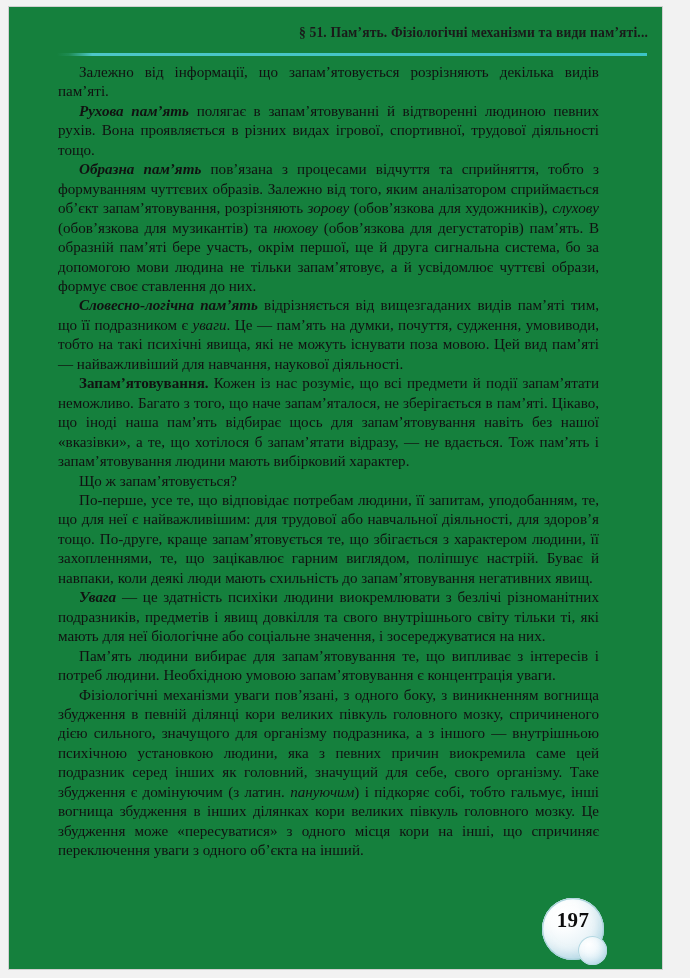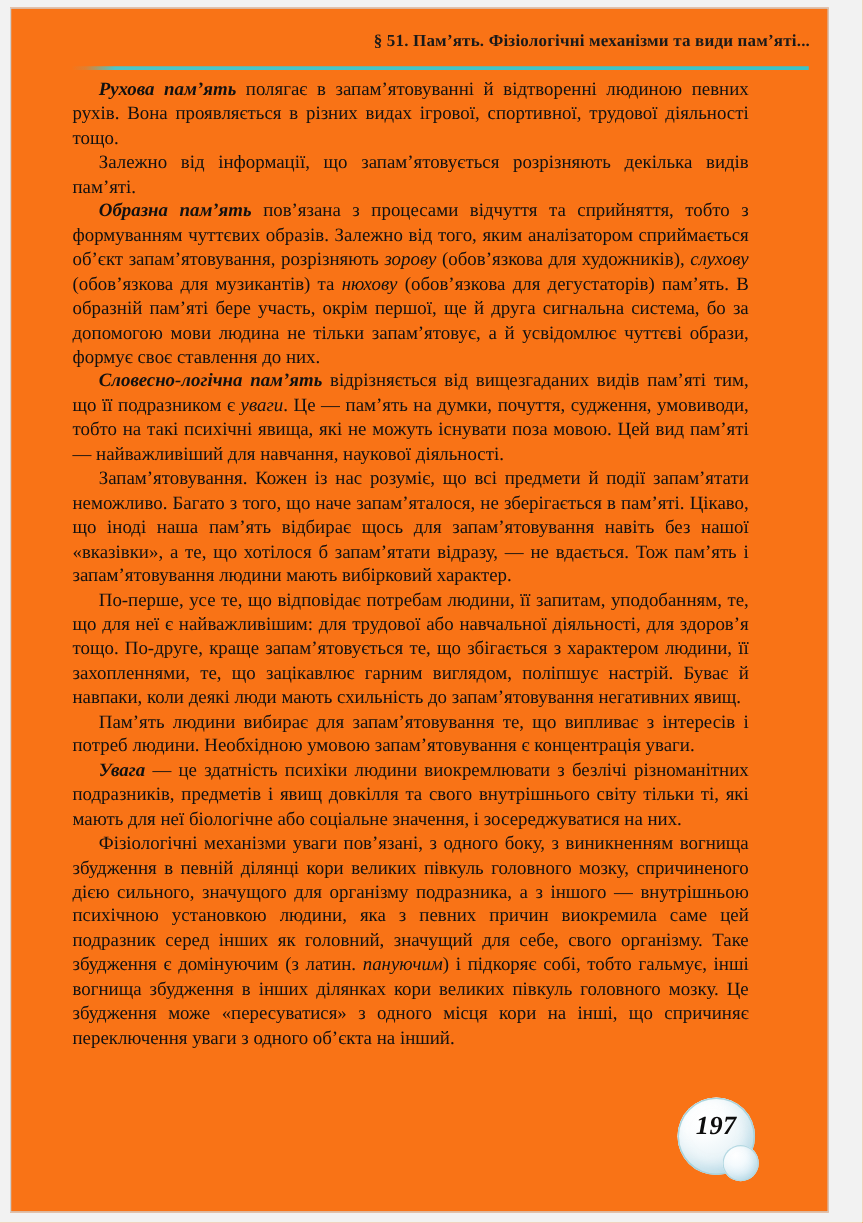--- a/index.html
+++ b/index.html
@@ -13,21 +13,21 @@
     overflow: hidden;
     font-family: "Liberation Serif", "DejaVu Serif", serif;
   }
 
   #page {
     position: absolute;
     left: 8px;
     top: 6px;
     width: 655px;
     height: 964px;
-    background: #f97316;
+    background: #15803d;
     border: 1px solid #d0d0d0;
     box-sizing: border-box;
     overflow: hidden;
   }
 
   
   #running-head {
     position: absolute;
     left: 0;
     top: 18px;
@@ -72,35 +72,34 @@
   #content p {
     margin: 0;
     text-indent: 21px;
     text-align: justify;
   }
   b.term {
     font-weight: bold;
     font-style: italic;
   }
   b.plain {
-    font-weight: normal;
+    font-weight: bold;
     font-style: normal;
   }
   i.em {
     font-weight: normal;
   }
 
   
   #folio {
     position: absolute;
     left: 529px;
-    top: 869px;
+    top: 889px;
     width: 72px;
     height: 72px;
-    font-style: italic;
   }
   #folio .bubble-big {
     position: absolute;
     left: 4px;
     top: 2px;
     width: 62px;
     height: 62px;
     border-radius: 50%;
     background:
       radial-gradient(circle at 34% 26%,
@@ -146,28 +145,29 @@
 </head>
 <body>
 
 <div id="page">
 
   <div id="running-head">§ 51. Пам’ять. Фізіологічні механізми та види пам’яті...</div>
 
   <div id="head-rule"></div>
 
   <div id="content">
+      <p id="p-intro"><span>Залежно від інформації, що запам’ятовується розрізняють декілька видів пам’яті.</span></p>
       <p id="p-motor-memory"><b class="term">Рухова пам’ять</b><span> полягає в запам’ятовуванні й відтворенні людиною певних рухів. Вона проявляється в різних видах ігрової, спортивної, трудової діяльності тощо.</span></p>
-      <p id="p-intro"><span>Залежно від інформації, що запам’ятовується розрізняють декілька видів пам’яті.</span></p>
       <p id="p-image-memory"><b class="term">Образна пам’ять</b><span> пов’язана з процесами відчуття та сприйняття, тобто з формуванням чуттєвих образів. Залежно від того, яким аналізатором сприймається об’єкт запам’ятовування, розрізняють </span><i class="em">зорову</i><span> (обов’язкова для художників), </span><i class="em">слухову</i><span> (обов’язкова для музикантів) та </span><i class="em">нюхову</i><span> (обов’язкова для дегустаторів) пам’ять. В образній пам’яті бере участь, окрім першої, ще й друга сигнальна система, бо за допомогою мови людина не тільки запам’ятовує, а й усвідомлює чуттєві образи, формує своє ставлення до них.</span></p>
       <p id="p-verbal-logical-memory"><b class="term">Словесно-логічна пам’ять</b><span> відрізняється від вищезгаданих видів пам’яті тим, що її подразником є </span><i class="em">уваги</i><span>. Це — пам’ять на думки, почуття, судження, умовиводи, тобто на такі психічні явища, які не можуть існувати поза мовою. Цей вид пам’яті — найважливіший для навчання, наукової діяльності.</span></p>
       <p id="p-memorisation"><b class="plain">Запам’ятовування.</b><span> Кожен із нас розуміє, що всі предмети й події запам’ятати неможливо. Багато з того, що наче запам’яталося, не зберігається в пам’яті. Цікаво, що іноді наша пам’ять відбирає щось для запам’ятовування навіть без нашої «вказівки», а те, що хотілося б запам’ятати відразу, — не вдається. Тож пам’ять і запам’ятовування людини мають вибірковий характер.</span></p>
+      <p id="p-question"><span>Що ж запам’ятовується?</span></p>
       <p id="p-firstly"><span>По-перше, усе те, що відповідає потребам людини, її запитам, уподобанням, те, що для неї є найважливішим: для трудової або навчальної діяльності, для здоров’я тощо. По-друге, краще запам’ятовується те, що збігається з характером людини, її захопленнями, те, що зацікавлює гарним виглядом, поліпшує настрій. Буває й навпаки, коли деякі люди мають схильність до запам’ятовування негативних явищ.</span></p>
+      <p id="p-attention-definition"><b class="term">Увага</b><span> — це здатність психіки людини виокремлювати з безлічі різноманітних подразників, предметів і явищ довкілля та свого внутрішнього світу тільки ті, які мають для неї біологічне або соціальне значення, і зосереджуватися на них.</span></p>
       <p id="p-selection"><span>Пам’ять людини вибирає для запам’ятовування те, що випливає з інтересів і потреб людини. Необхідною умовою запам’ятовування є концентрація уваги.</span></p>
-      <p id="p-attention-definition"><b class="term">Увага</b><span> — це здатність психіки людини виокремлювати з безлічі різноманітних подразників, предметів і явищ довкілля та свого внутрішнього світу тільки ті, які мають для неї біологічне або соціальне значення, і зосереджуватися на них.</span></p>
       <p id="p-physiological-mechanisms"><span>Фізіологічні механізми уваги пов’язані, з одного боку, з виникненням вогнища збудження в певній ділянці кори великих півкуль головного мозку, спричиненого дією сильного, значущого для організму подразника, а з іншого — внутрішньою психічною установкою людини, яка з певних причин виокремила саме цей подразник серед інших як головний, значущий для себе, свого організму. Таке збудження є домінуючим (з латин. </span><i class="em">пануючим</i><span>) і підкоряє собі, тобто гальмує, інші вогнища збудження в інших ділянках кори великих півкуль головного мозку. Це збудження може «пересуватися» з одного місця кори на інші, що спричиняє переключення уваги з одного об’єкта на інший.</span></p>
     </div>
 
   <div id="folio">
     <div class="bubble-big"></div>
     <div class="bubble-small"></div>
     <div class="folio-number">197</div>
   </div>
 
 </div>

